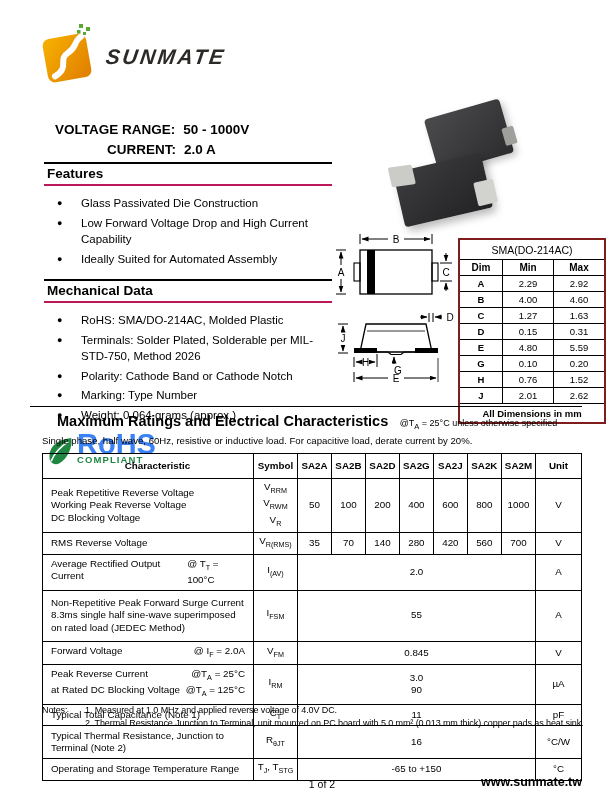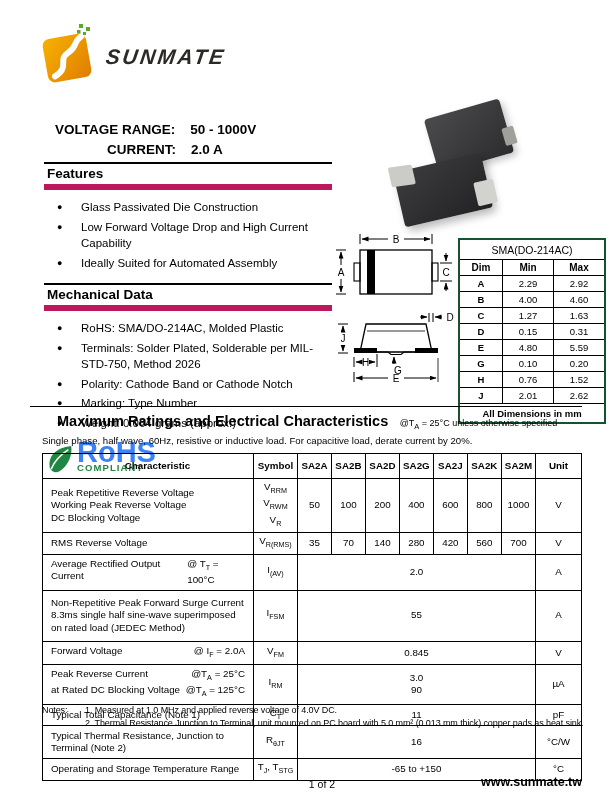--- a/index.html
+++ b/index.html
@@ -12,25 +12,25 @@
          color:#2b2a27;transform:skewX(-8deg);margin-top:6px;}
   .title-block{position:absolute;left:318px;top:26px;width:277px;text-align:center;}
   .part-range{font-size:26px;font-weight:bold;letter-spacing:1px;line-height:1.05;
               border-bottom:2px solid #000;padding-bottom:2px;}
   .doc-subtitle{font-size:11.6px;font-weight:bold;letter-spacing:-0.2px;
                 border-bottom:2px solid #000;padding:3px 0 4px;}
 
   
   .summary{position:absolute;left:55px;top:120px;font-size:13.5px;font-weight:bold;line-height:20px;}
   .summary .row2{padding-left:52px;}
-  .summary .val{margin-left:15px;}
+  .summary .val{margin-left:8px;}
 
   
   .left-col{position:absolute;left:44px;top:162px;width:288px;}
-  .sec-hdr{border-top:2px solid #000;border-bottom:6px solid #be185d;font-weight:bold;
+  .sec-hdr{border-top:2px solid #000;border-bottom:2px solid #be185d;font-weight:bold;
            font-size:13.5px;padding:2px 0 3px 3px;}
   .blist{list-style:none;margin:9px 0 12px;padding:0;font-size:11.5px;line-height:16.5px;}
   .blist li{position:relative;padding-left:37px;margin-bottom:3px;}
   .blist li .bullet{position:absolute;left:13px;top:0;font-size:9px;}
 
   .rohs{display:flex;align-items:flex-start;gap:3px;margin:4px 0 0 2px;}
   .rohs-main{font-size:29px;font-weight:bold;color:#3b82f6;line-height:19px;}
   .rohs-sub{font-size:9.5px;font-weight:bold;color:#1f8742;letter-spacing:1.1px;}
 
   
@@ -46,21 +46,21 @@
         background:#cbcbc7;border-radius:2px;transform:skewY(5deg);}
   .pkg2::after{content:"";position:absolute;right:-6px;bottom:4px;width:20px;height:24px;
         background:#d2d2ce;border-radius:2px;}
 
   
   .outline{position:absolute;left:330px;top:230px;}
   .outline text{font-family:"Liberation Sans",sans-serif;font-size:10px;}
 
   
   .dim-table{position:absolute;left:458px;top:238px;border-collapse:collapse;
-             border:2px solid #14532d;background:#fff;}
+             border:2px solid #7f1d1d;background:#fff;}
   .dim-table td,.dim-table th{border:1px solid #000;text-align:center;padding:1px 2px;
              font-size:9.5px;height:13px;}
   .dim-table .ttl{font-size:10.5px;height:17px;font-weight:normal;}
   .dim-table th{font-weight:bold;font-size:10px;}
   .dim-table .dimcol{font-weight:bold;width:38px;}
   .dim-table .num{width:46px;}
   .dim-table .ft{font-weight:bold;font-size:9.5px;height:16px;}
 
   
   .ratings{position:absolute;left:30px;top:406px;width:552px;border-top:1.5px solid #000;padding-top:5px;}

